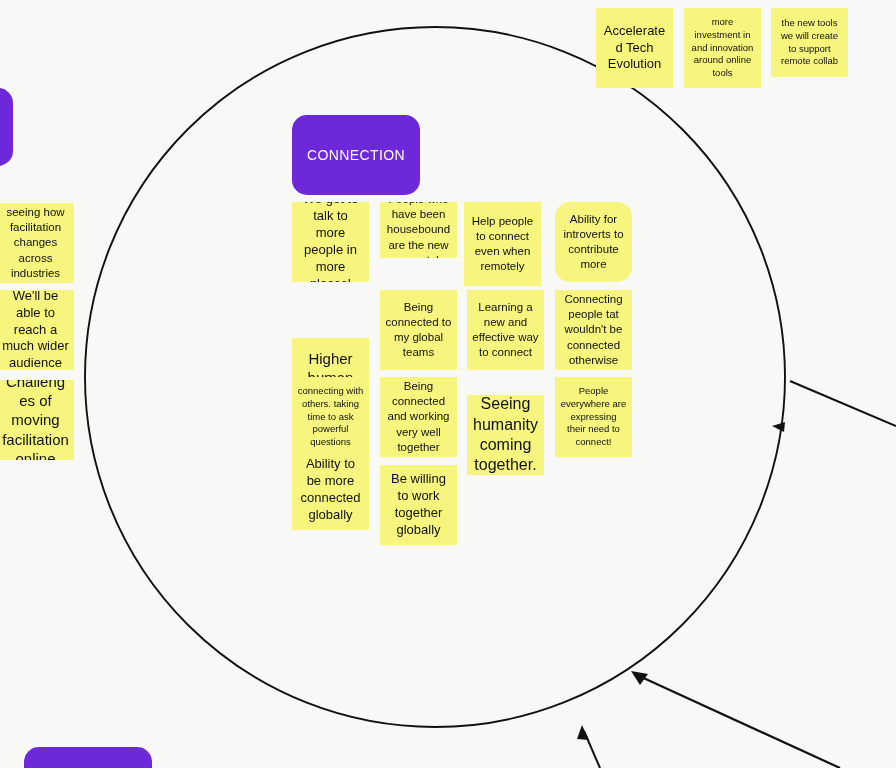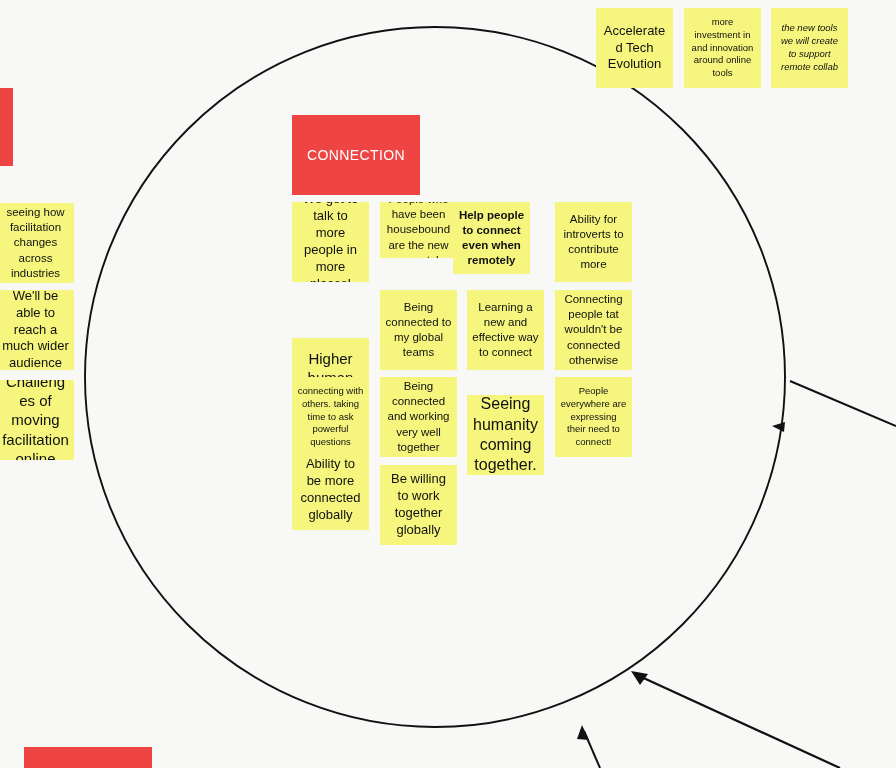--- a/index.html
+++ b/index.html
@@ -40,29 +40,30 @@
     word-wrap: break-word;
   }
   .note span { display: block; width: 100%; }
   .fs-xs { font-size: 9.5px; line-height: 1.35; }
   .fs-s  { font-size: 11.5px; line-height: 1.32; }
   .fs-m  { font-size: 13px; line-height: 1.30; }
   .fs-l  { font-size: 15px; line-height: 1.28; }
   .fs-xl { font-size: 16px; line-height: 1.27; }
   .dark-block {
     position: absolute;
-    background: #ef4444;
+    background: #6d28d9;
     color: #ffffff;
     box-sizing: border-box;
     display: flex;
     align-items: center;
     justify-content: center;
     text-align: center;
     letter-spacing: 0.4px;
     overflow: hidden;
+    border-radius: 15px;
   }
   .header-title { font-size: 14px; }
 </style>
 </head>
 <body>
 
 <div id="canvas">
 
   <svg class="circle-svg" viewBox="0 0 896 768" xmlns="http://www.w3.org/2000/svg">
     <circle cx="435" cy="377" r="350" fill="none" stroke="#111111" stroke-width="1.9"></circle>
@@ -98,24 +99,24 @@
   <div class="dark-block" style="left:24px; top:747px; width:128px; height:78px;">
     <span></span>
   </div>
 
   <div class="note fs-m" style="left:292px; top:202px; width:77px; height:80px;">
     <span>We get to talk to more people in more places!</span>
   </div>
   <div class="note fs-s" style="left:380px; top:202px; width:77px; height:56px;">
     <span>People who have been housebound are the new experts!</span>
   </div>
-  <div class="note fs-s" style="left:453px; top:202px; width:77px; height:72px;font-weight:bold;">
+  <div class="note fs-s" style="left:464px; top:202px; width:77px; height:84px;">
     <span>Help people to connect even when remotely</span>
   </div>
-  <div class="note fs-s" style="left:555px; top:202px; width:77px; height:80px;">
+  <div class="note fs-s" style="left:555px; top:202px; width:77px; height:80px;border-radius:15px;">
     <span>Ability for introverts to contribute more</span>
   </div>
 
   <div class="note fs-l" style="left:292px; top:290px; width:77px; height:80px;margin-top:48px;">
     <span>Higher human capacities</span>
   </div>
   <div class="note fs-s" style="left:380px; top:290px; width:77px; height:80px;">
     <span>Being connected to my global teams</span>
   </div>
   <div class="note fs-s" style="left:467px; top:290px; width:77px; height:80px;">
@@ -154,17 +155,17 @@
   <div class="note fs-l" style="left:-3px; top:380px; width:77px; height:80px;">
     <span>Challenges of moving facilitation online</span>
   </div>
 
   <div class="note fs-m" style="left:596px; top:8px; width:77px; height:80px;">
     <span>Accelerated Tech Evolution</span>
   </div>
   <div class="note fs-xs" style="left:684px; top:8px; width:77px; height:80px;">
     <span>more investment in and innovation around online tools</span>
   </div>
-  <div class="note fs-xs" style="left:771px; top:8px; width:77px; height:80px;font-style:italic;">
+  <div class="note fs-xs" style="left:771px; top:8px; width:77px; height:69px;">
     <span>the new tools we will create to support remote collab</span>
   </div>
 
 </div>
 
 </body></html>

